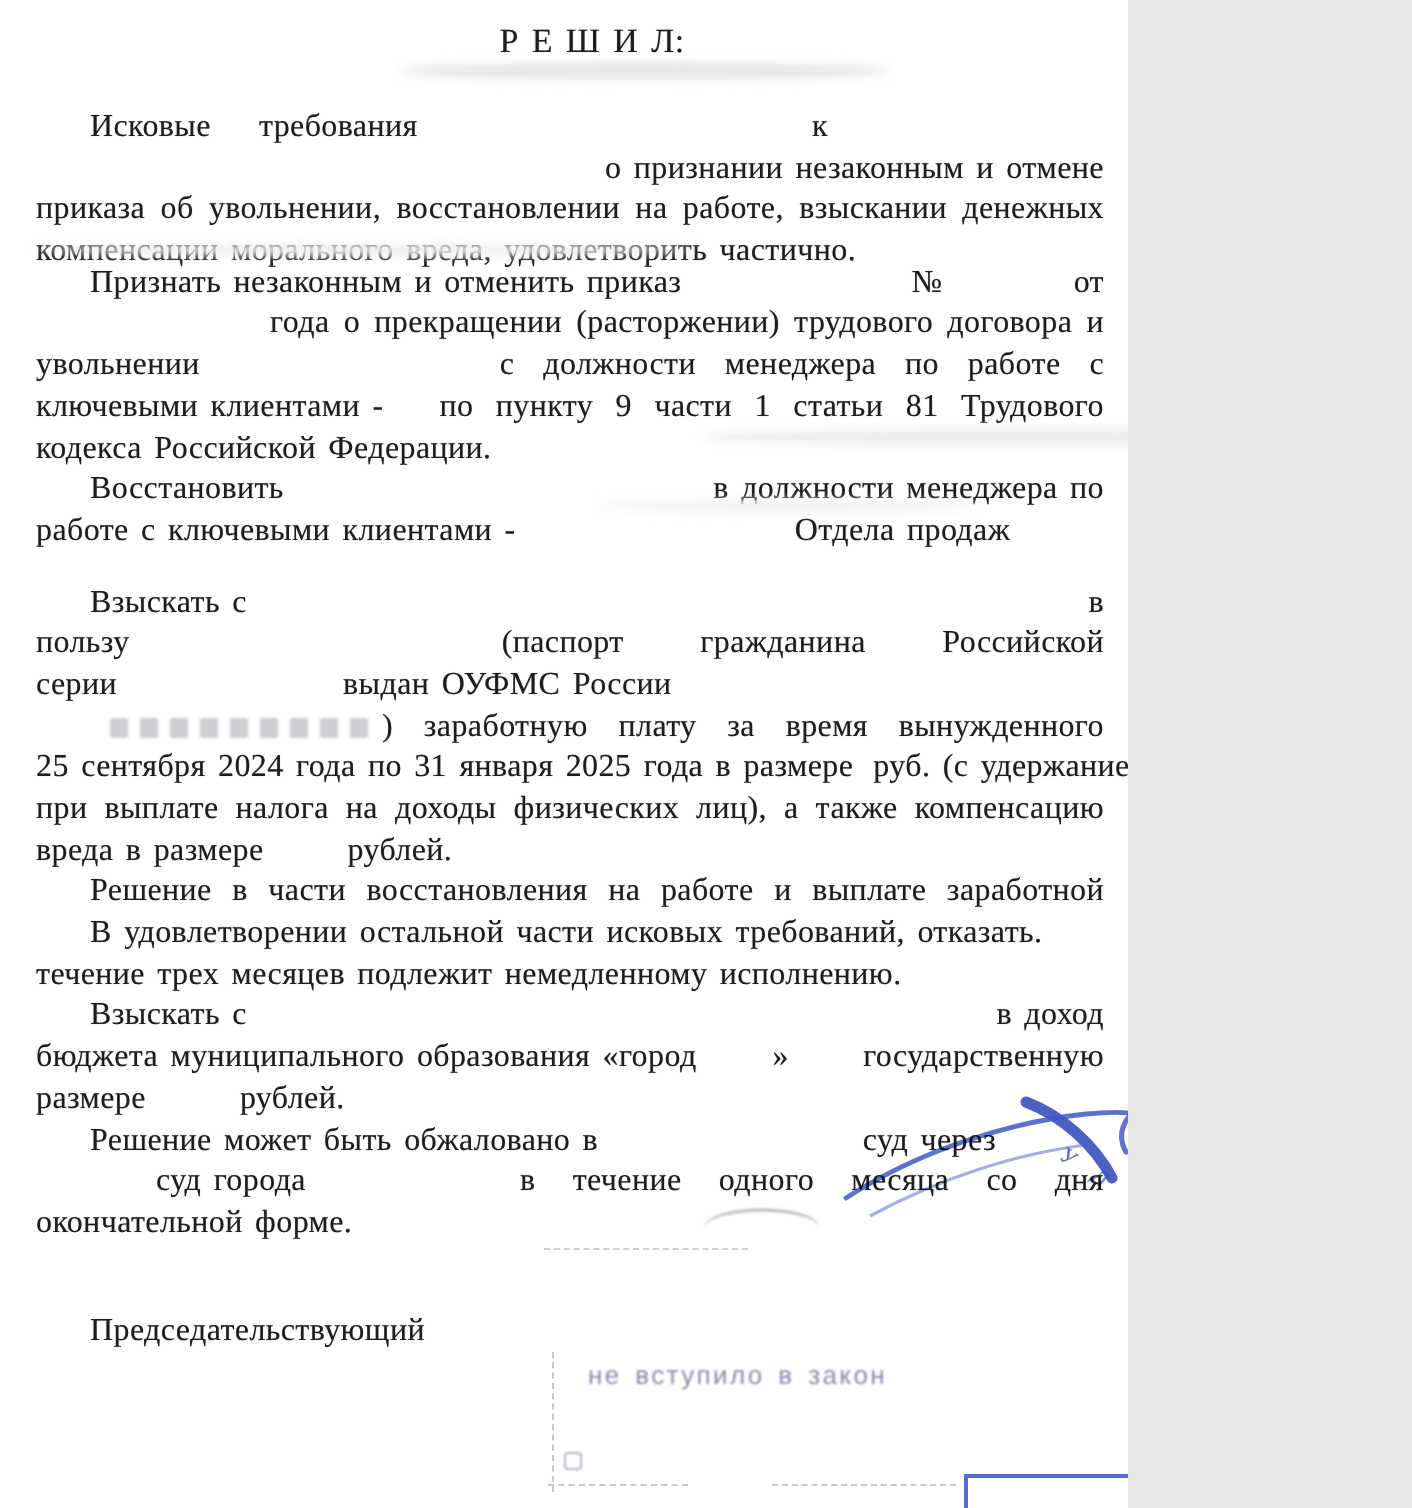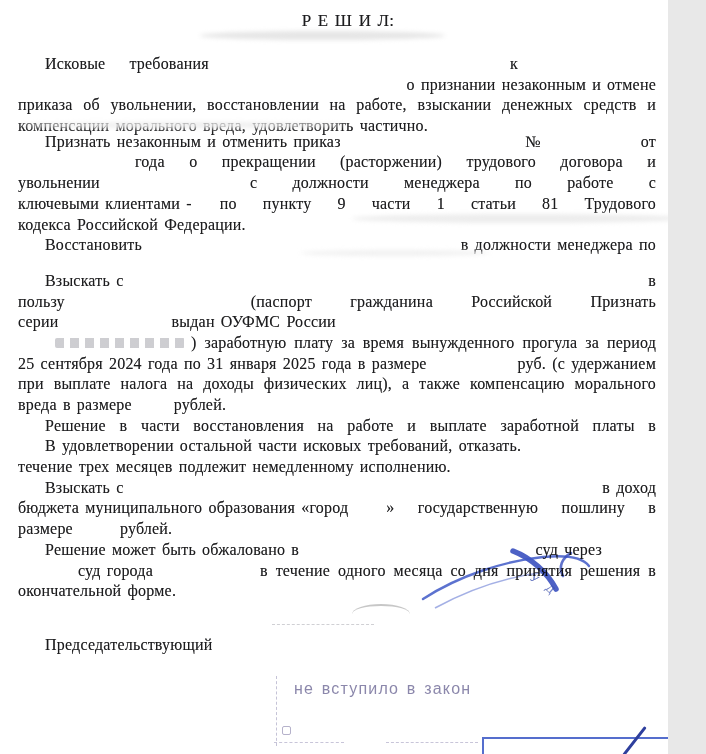--- a/index.html
+++ b/index.html
@@ -1,18 +1,18 @@
 <!DOCTYPE html>
 <html><head>
 <meta charset="utf-8">
 <style>
   html,body{margin:0;padding:0;background:#e8e8e8;}
   .page{
     position:relative;
-    width:668px;height:754px;
+    width:564px;height:754px;
     background:#ffffff;
     overflow:hidden;
     font-family:"Liberation Serif","DejaVu Serif",serif;
     font-size:16px;
     color:#1d1d1f;
     letter-spacing:0.2px;
     word-spacing:2px;
     text-shadow:0 0 0.5px rgba(25,25,25,.45);
   }
   .doc-title{
@@ -61,21 +61,21 @@
     border-top:2px solid rgba(180,180,180,.75);
     border-radius:50%;filter:blur(.6px);
   }
   .round-stamp{position:absolute;left:415px;top:545px;mix-blend-mode:multiply;}
   .nif-stamp{position:absolute;left:272px;top:620px;width:212px;height:130px;pointer-events:none;}
   .nif-stamp > div, .nif-stamp > span{position:absolute;}
   .st-top{left:0;top:4px;width:102px;border-top:1.5px dashed rgba(150,150,160,.45);filter:blur(.3px);}
   .st-left{left:4px;top:56px;height:70px;border-left:1.5px dashed rgba(140,135,175,.5);filter:blur(.3px);}
   .st-text{
     left:22px;top:60px;
-    font-size:16px;letter-spacing:1.2px;white-space:nowrap;
+    font-size:13px;letter-spacing:1.2px;white-space:nowrap;
     color:rgba(110,105,150,.8);filter:blur(.55px);
     font-family:"Liberation Sans",sans-serif;
     text-shadow:none;
   }
   .st-mark{left:10px;top:106px;width:7px;height:7px;border:1px solid rgba(120,115,160,.55);border-radius:2px;filter:blur(.5px);}
   .st-b1{left:2px;top:122px;width:70px;border-top:1.5px dashed rgba(145,140,180,.5);filter:blur(.3px);}
   .st-b2{left:114px;top:122px;width:92px;border-top:1.5px dashed rgba(145,140,180,.5);filter:blur(.3px);}
   .sig-box{
     position:absolute;left:482px;top:737px;width:194px;height:18px;
     border:2.5px solid #4c67cb;border-bottom:none;
@@ -100,20 +100,21 @@
         <div class="line"><span class="run fill">приказа об увольнении, восстановлении на работе, взыскании денежных средств и</span></div>
         <div class="line"><span class="run">компенсации морального вреда, удовлетворить частично.</span></div>
       </div>
       <div class="para para-1">
         <div class="line indent"><span class="run">Признать незаконным и отменить приказ</span><span class="spring" style="flex-grow: 2;"></span><span class="run">№</span><span class="spring" style="flex-grow: 1;"></span><span class="run">от</span></div>
         <div class="line"><span class="gap" style="width: 117px;"></span><span class="run fill">года о прекращении (расторжении) трудового договора и</span></div>
         <div class="line"><span class="run">увольнении</span><span class="gap" style="width: 150px;"></span><span class="run fill">с должности менеджера по работе с</span></div>
         <div class="line"><span class="run">ключевыми клиентами -</span><span class="gap" style="width: 28px;"></span><span class="run fill">по пункту 9 части 1 статьи 81 Трудового</span></div>
         <div class="line"><span class="run">кодекса Российской Федерации.</span></div>
         <div class="line indent"><span class="run">Восстановить</span><span class="spring" style="flex-grow: 1;"></span><span class="run">в должности менеджера по</span></div>
+        <div class="line"><span class="run">работе с ключевыми клиентами -</span><span class="spring" style="flex-grow: 4;"></span><span class="run">Отдела продаж</span><span class="spring" style="flex-grow: 1;"></span></div>
       </div>
       <div class="para para-2">
         <div class="line indent"><span class="run">Взыскать с</span><span class="spring" style="flex-grow: 1;"></span><span class="run">в</span></div>
         <div class="line"><span class="run">пользу</span><span class="gap" style="width: 186px;"></span><span class="run fill">(паспорт гражданина Российской Признать</span></div>
         <div class="line"><span class="run">серии</span><span class="gap" style="width: 113px;"></span><span class="run">выдан ОУФМС России</span><span class="spring" style="flex-grow: 1;"></span></div>
         <div class="line"><span class="gap" style="width: 37px;"></span><span class="erased" style="width: 130px;"></span><span class="gap" style="width: 6px;"></span><span class="run fill">) заработную плату за время вынужденного прогула за период с</span></div>
         <div class="line"><span class="run">25 сентября 2024 года по 31 января 2025 года в размере</span><span class="spring" style="flex-grow: 1;"></span><span class="run">руб. (с удержанием</span></div>
         <div class="line"><span class="run fill">при выплате налога на доходы физических лиц), а также компенсацию морального</span></div>
         <div class="line"><span class="run">вреда в размере</span><span class="gap" style="width: 42px;"></span><span class="run">рублей.</span><span class="spring" style="flex-grow: 1;"></span></div>
         <div class="line indent"><span class="run fill">Решение в части восстановления на работе и выплате заработной платы в</span></div>

